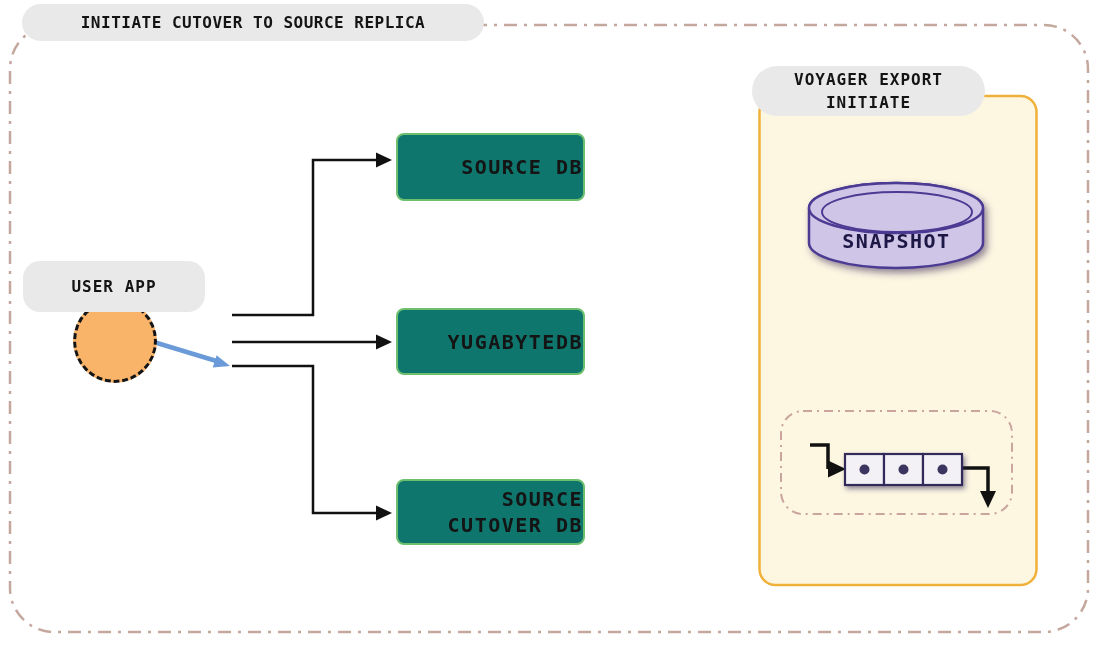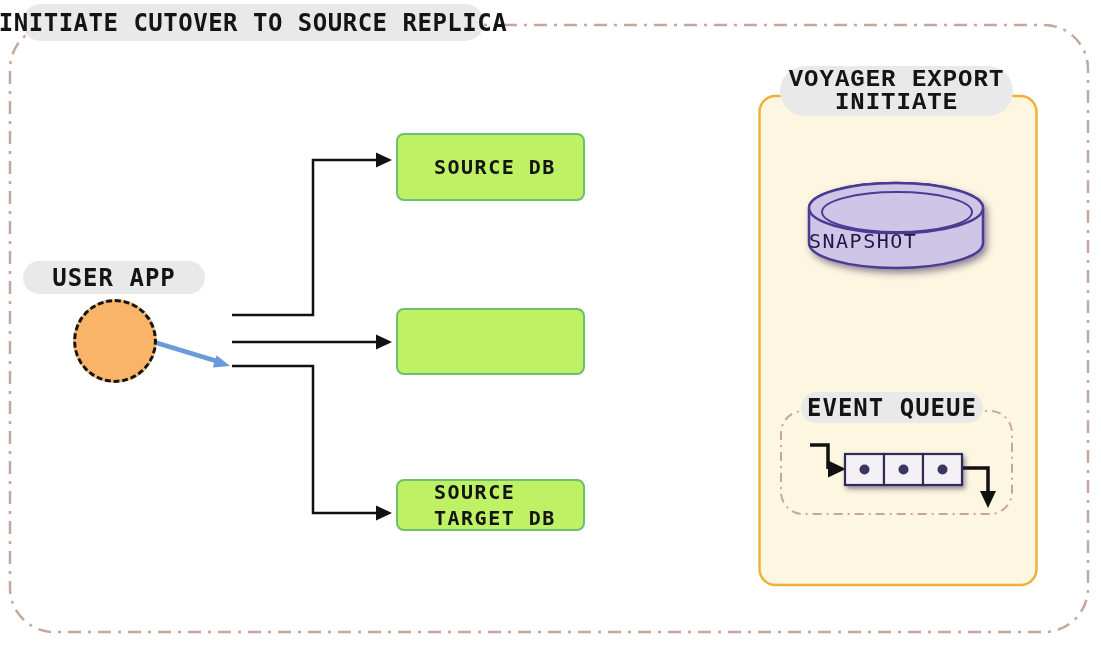--- a/index.html
+++ b/index.html
@@ -6,48 +6,48 @@
   .stage {
     position:relative; width:1101px; height:647px; overflow:hidden;
     background:#ffffff;
     font-family:"DejaVu Sans Mono","Liberation Mono",monospace;
   }
   svg.layer { position:absolute; left:0; top:0; z-index:1; }
   .pill {
     position:absolute; z-index:3;
     background:#e9e9e9; color:#141414;
     display:flex; align-items:center; justify-content:center;
-    font-weight:bold; font-size:24px; letter-spacing:1px;
+    font-weight:bold; font-size:16px; letter-spacing:1px;
     white-space:nowrap;
   }
   .pill-title   { left:22px;  top:4px;   width:462px; height:37px; border-radius:19px; letter-spacing:0.5px; }
-  .pill-userapp { left:23px;  top:261px; width:182px; height:33px; border-radius:17px; }
-  .pill-voyager { left:780px; top:66px;  width:233px; height:50px; border-radius:25px; flex-direction:column; line-height:23px;font-family:Liberation Mono, monospace; }
+  .pill-userapp { left:23px;  top:261px; width:182px; height:51px; border-radius:17px; }
+  .pill-voyager { left:752px; top:66px;  width:233px; height:50px; border-radius:25px; flex-direction:column; line-height:23px; }
   .pill-queue   { left:801px; top:392px; width:182px; height:31px; border-radius:16px; }
   .user-circle {
     position:absolute; z-index:2;
     left:73px; top:299px; width:84px; height:84px;
     background:#f9b469; border:3px dashed #141414; border-radius:50%;
     box-sizing:border-box;
   }
   .node {
     position:absolute; z-index:2; left:396px; width:189px;
-    background:#bef264; border:2px solid #6dbf6d; border-radius:8px;
+    background:#0f766e; border:2px solid #6dbf6d; border-radius:8px;
     box-sizing:border-box;
-    display:flex; flex-direction:column; align-items:flex-start; justify-content:center;
+    display:flex; flex-direction:column; align-items:flex-end; justify-content:center;
     color:#141414; font-weight:bold; font-size:20px; letter-spacing:1.5px; line-height:26px;
     white-space:nowrap;
     padding-left:36px;
   }
   .node-source  { top:133px; height:68px; }
   .node-target  { top:308px; height:67px; }
-  .node-replica { top:479px; height:52px; }
+  .node-replica { top:479px; height:66px; }
   .snapshot-label {
     position:absolute; z-index:3; left:809px; top:229px; width:175px;
-    color:#1d1745; font-weight:normal; font-size:20px; letter-spacing:1.5px;
+    text-align:center; color:#1d1745; font-weight:bold; font-size:20px; letter-spacing:1.5px;
     white-space:nowrap;
   }
 </style>
 </head>
 <body>
 
 <div class="stage">
 
   <svg class="layer" width="1101" height="647" viewBox="0 0 1101 647">
     <defs>
@@ -117,31 +117,29 @@
     <span>USER APP</span>
   </div>
 
   <div class="user-circle"></div>
 
   <div class="node node-source">
     <div>SOURCE DB</div>
   </div>
 
   <div class="node node-target">
+    <div>YUGABYTEDB</div>
   </div>
 
   <div class="node node-replica">
     <div>SOURCE</div>
-    <div>TARGET DB</div>
+    <div>CUTOVER DB</div>
   </div>
 
   <div class="pill pill-voyager">
     <div>VOYAGER EXPORT</div>
     <div>INITIATE</div>
   </div>
 
   <div class="snapshot-label">SNAPSHOT</div>
 
-  <div class="pill pill-queue">
-    <span>EVENT QUEUE</span>
-  </div>
 
 </div>
 
 </body></html>

